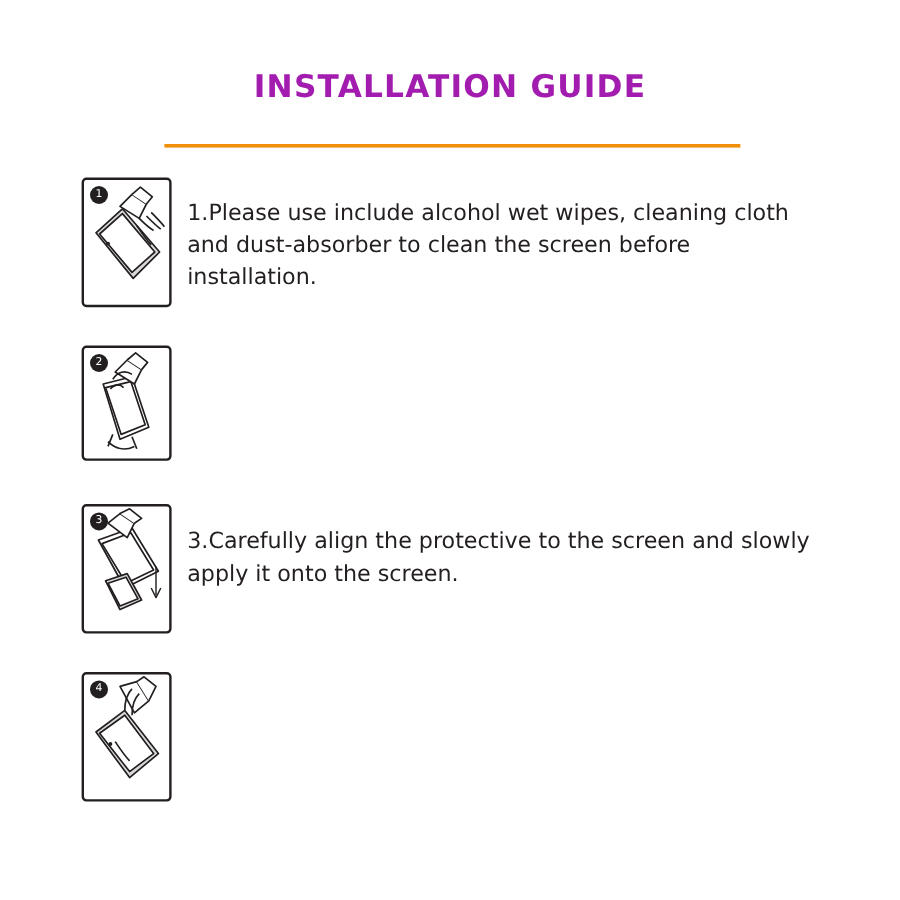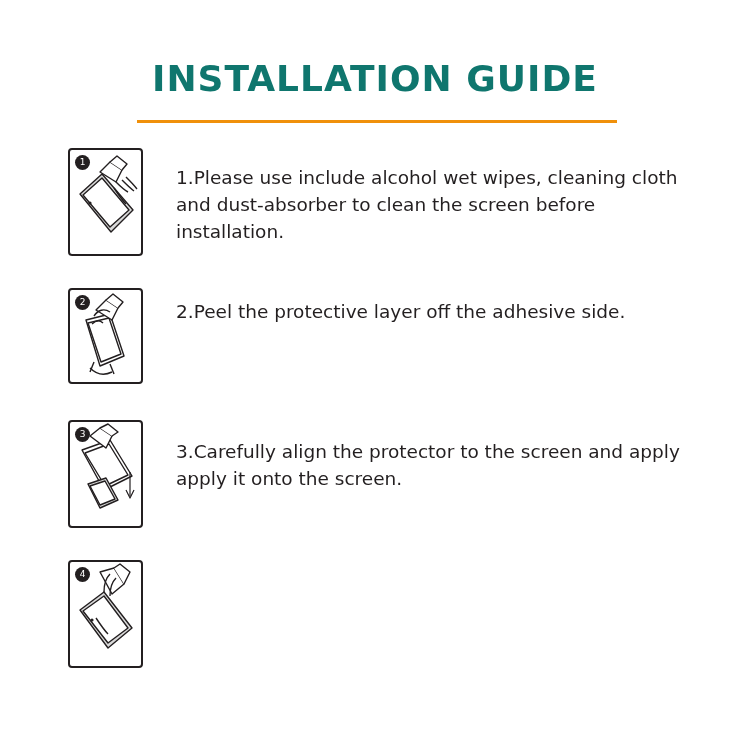--- a/index.html
+++ b/index.html
@@ -19,24 +19,24 @@
     height: 750px;
     background: #ffffff;
     box-sizing: border-box;
   }
   .guide-title {
     position: absolute;
     left: 0;
     right: 0;
     top: 58px;
     text-align: center;
-    font-size: 36px;
+    font-size: 26px;
     font-weight: bold;
     letter-spacing: 1px;
-    color: #0f766e;
+    color: #a21caf;
     font-family: "DejaVu Sans", sans-serif;
   }
   .title-rule {
     position: absolute;
     left: 137px;
     top: 120px;
     width: 480px;
     height: 3px;
     background: #f0900a;
   }
@@ -83,21 +83,21 @@
     text-align: center;
     font-family: "DejaVu Sans", sans-serif;
     z-index: 5;
   }
   .thumb svg {
     position: absolute;
     left: 0;
     top: 0;
   }
   .step-text {
-    margin-left: 33px;
+    margin-left: 13px;
     margin-top: 16px;
     font-size: 18.5px;
     line-height: 27px;
     color: #231f20;
     max-width: 520px;
     font-family: "DejaVu Sans", sans-serif;
   }
   .step-text .num {
     display: inline;
   }
@@ -150,43 +150,40 @@
             <path d="M26,20 L36,10 L48,18 L42,30 Z" fill="#ffffff"></path>
             <path d="M36,10 L43,4 L53,12 L48,18" fill="#ffffff"></path>
             <path d="M24,26 C28,20 34,18 40,22"></path>
             <path d="M22,34 C26,30 30,30 33,33"></path>
             <path d="M20,78 C26,84 34,86 42,82"></path>
             <path d="M24,72 L20,82"></path>
             <path d="M40,74 L44,84"></path>
           </g>
         </svg>
       </div>
-      <div class="step-text">
-        <span class="num">2.</span><span class="body">Peel the protective layer off the adhesive side.</span>
-      </div>
     </div>
 
     <div class="step step-3">
       <div class="thumb">
         <div class="badge">3</div>
         <svg width="75" height="108" viewBox="0 0 75 108">
           <g fill="none" stroke="#231f20" stroke-width="1.4" stroke-linejoin="round">
             <polygon points="12,28 40,18 62,54 34,68" fill="#ffffff"></polygon>
             <polygon points="15,31 39,22 58,53 35,64" fill="#ffffff"></polygon>
             <path d="M20,14 L30,6 L42,14 L36,26 Z" fill="#ffffff"></path>
             <path d="M30,6 L38,2 L48,10 L42,14" fill="#ffffff"></path>
             <polygon points="18,62 36,56 48,78 30,86" fill="#d9d9d9"></polygon>
             <polygon points="20,64 35,59 45,77 30,83" fill="#ffffff"></polygon>
             <path d="M60,50 L60,74" stroke-width="1.2"></path>
             <path d="M56,68 L60,76 L64,68" fill="none" stroke-width="1.2"></path>
           </g>
         </svg>
       </div>
       <div class="step-text">
-        <span class="num">3.</span><span class="body">Carefully align the protector to  the screen and apply apply it onto the screen.</span>
+        <span class="num">3.</span><span class="body">Carefully align the protective to  the screen and slowly apply it onto the screen.</span>
       </div>
     </div>
 
     <div class="step step-4">
       <div class="thumb">
         <div class="badge">4</div>
         <svg width="75" height="108" viewBox="0 0 75 108">
           <g fill="none" stroke="#231f20" stroke-width="1.4" stroke-linejoin="round">
             <polygon points="10,48 34,30 62,66 38,86" fill="#d9d9d9"></polygon>
             <polygon points="13,49 34,34 58,66 38,81" fill="#ffffff"></polygon>

